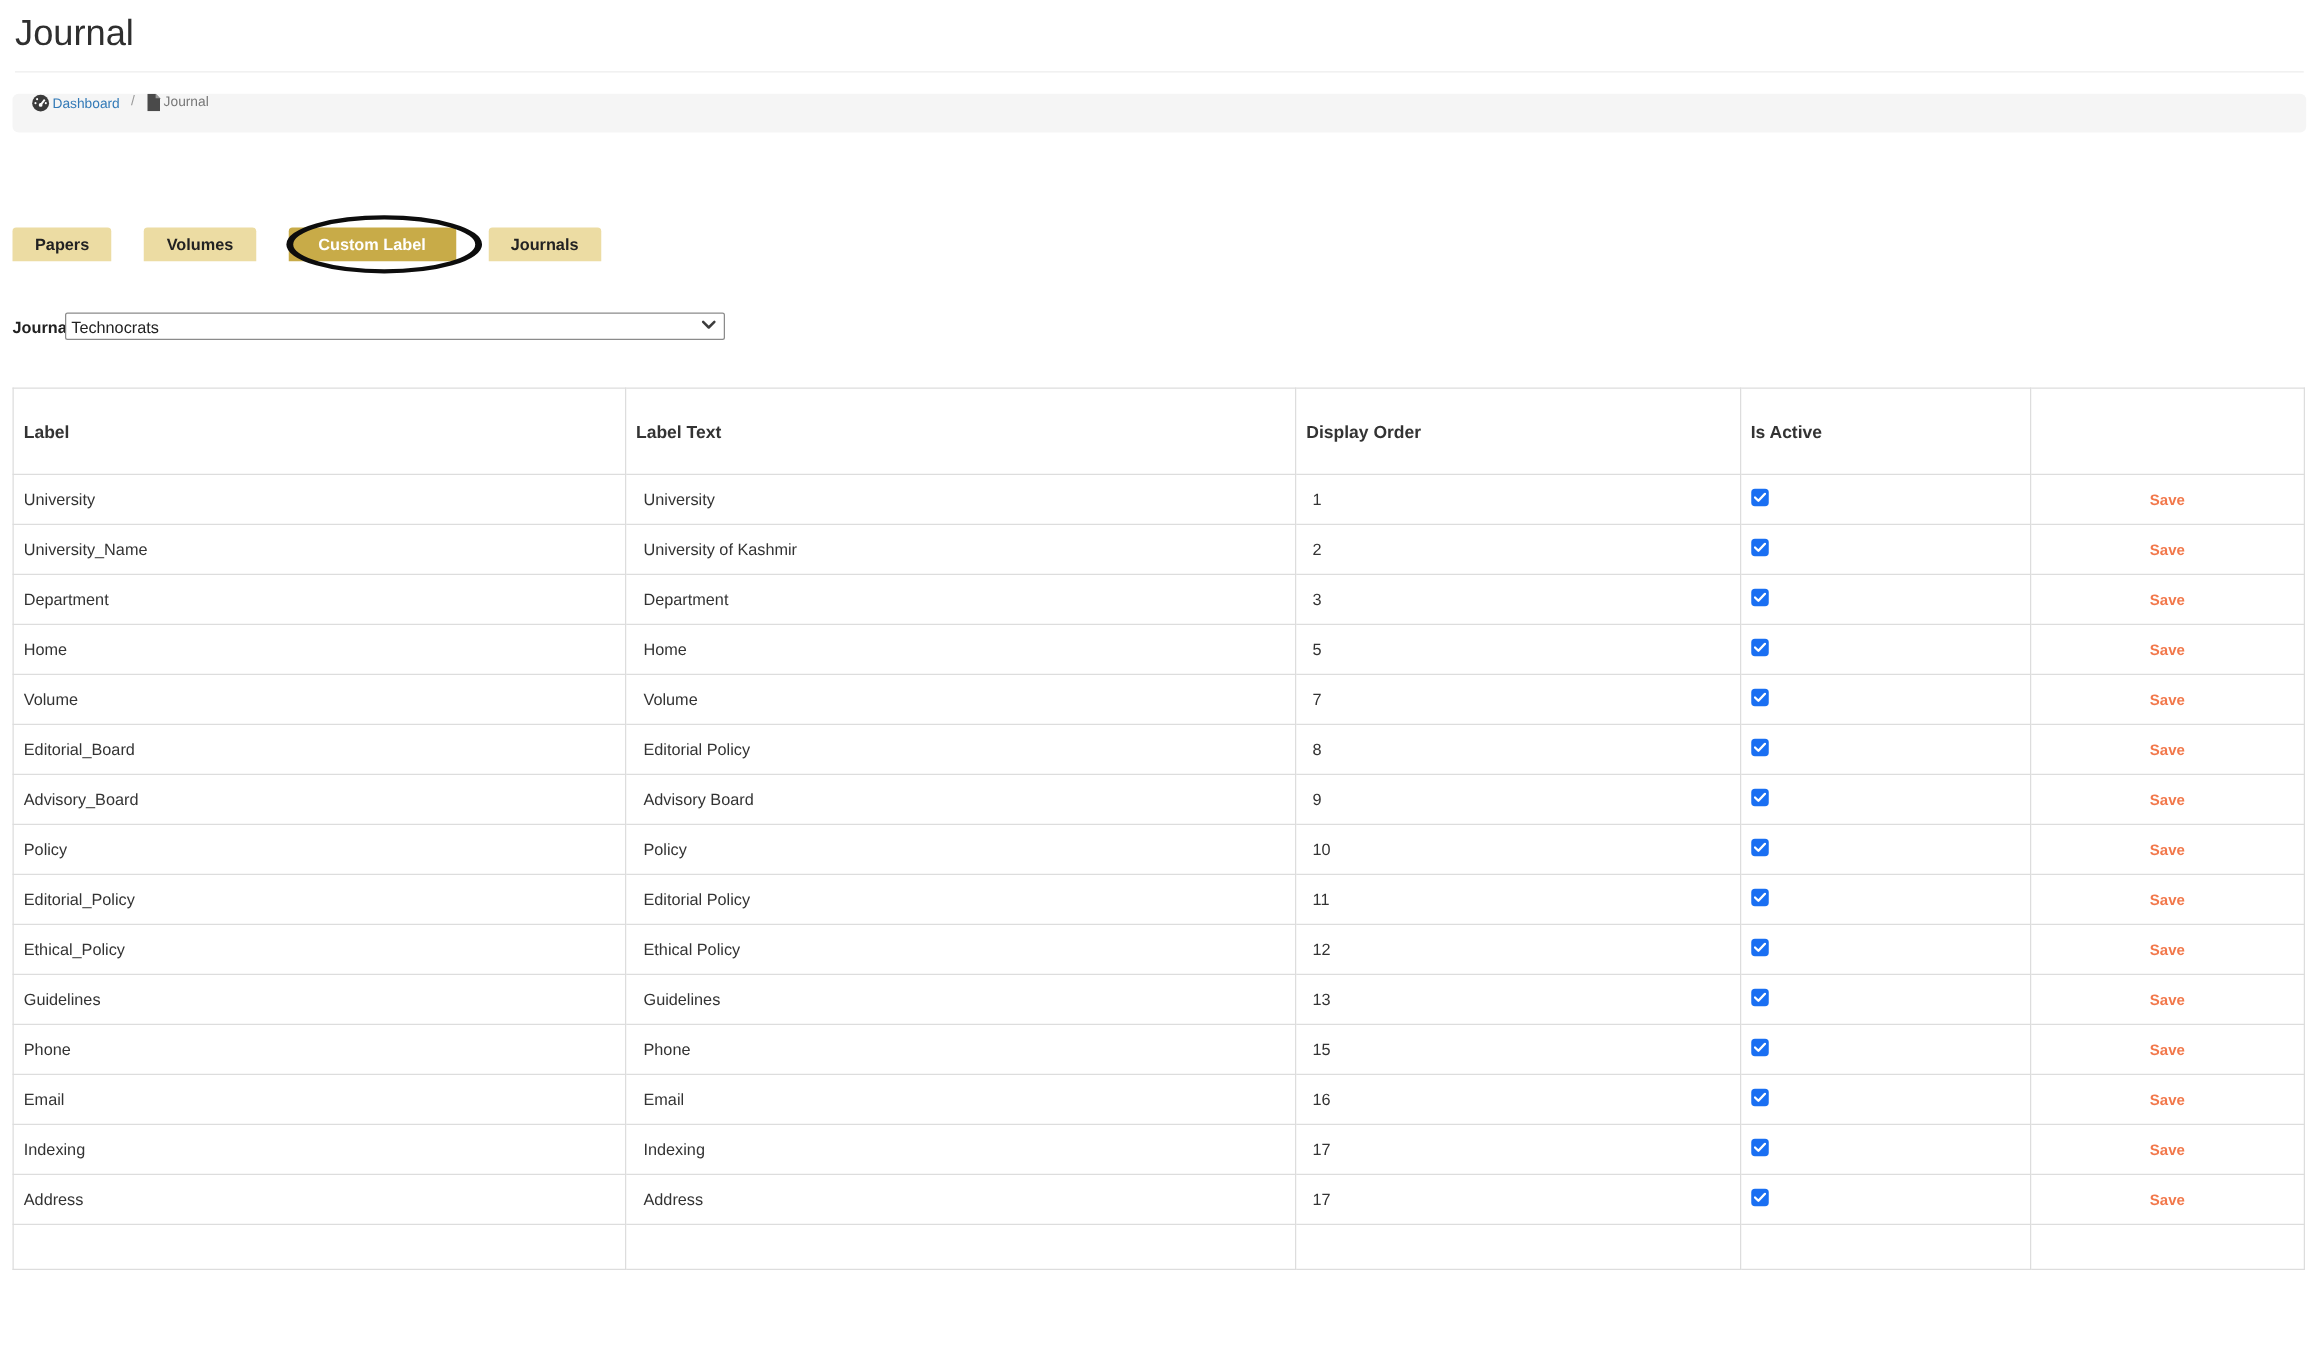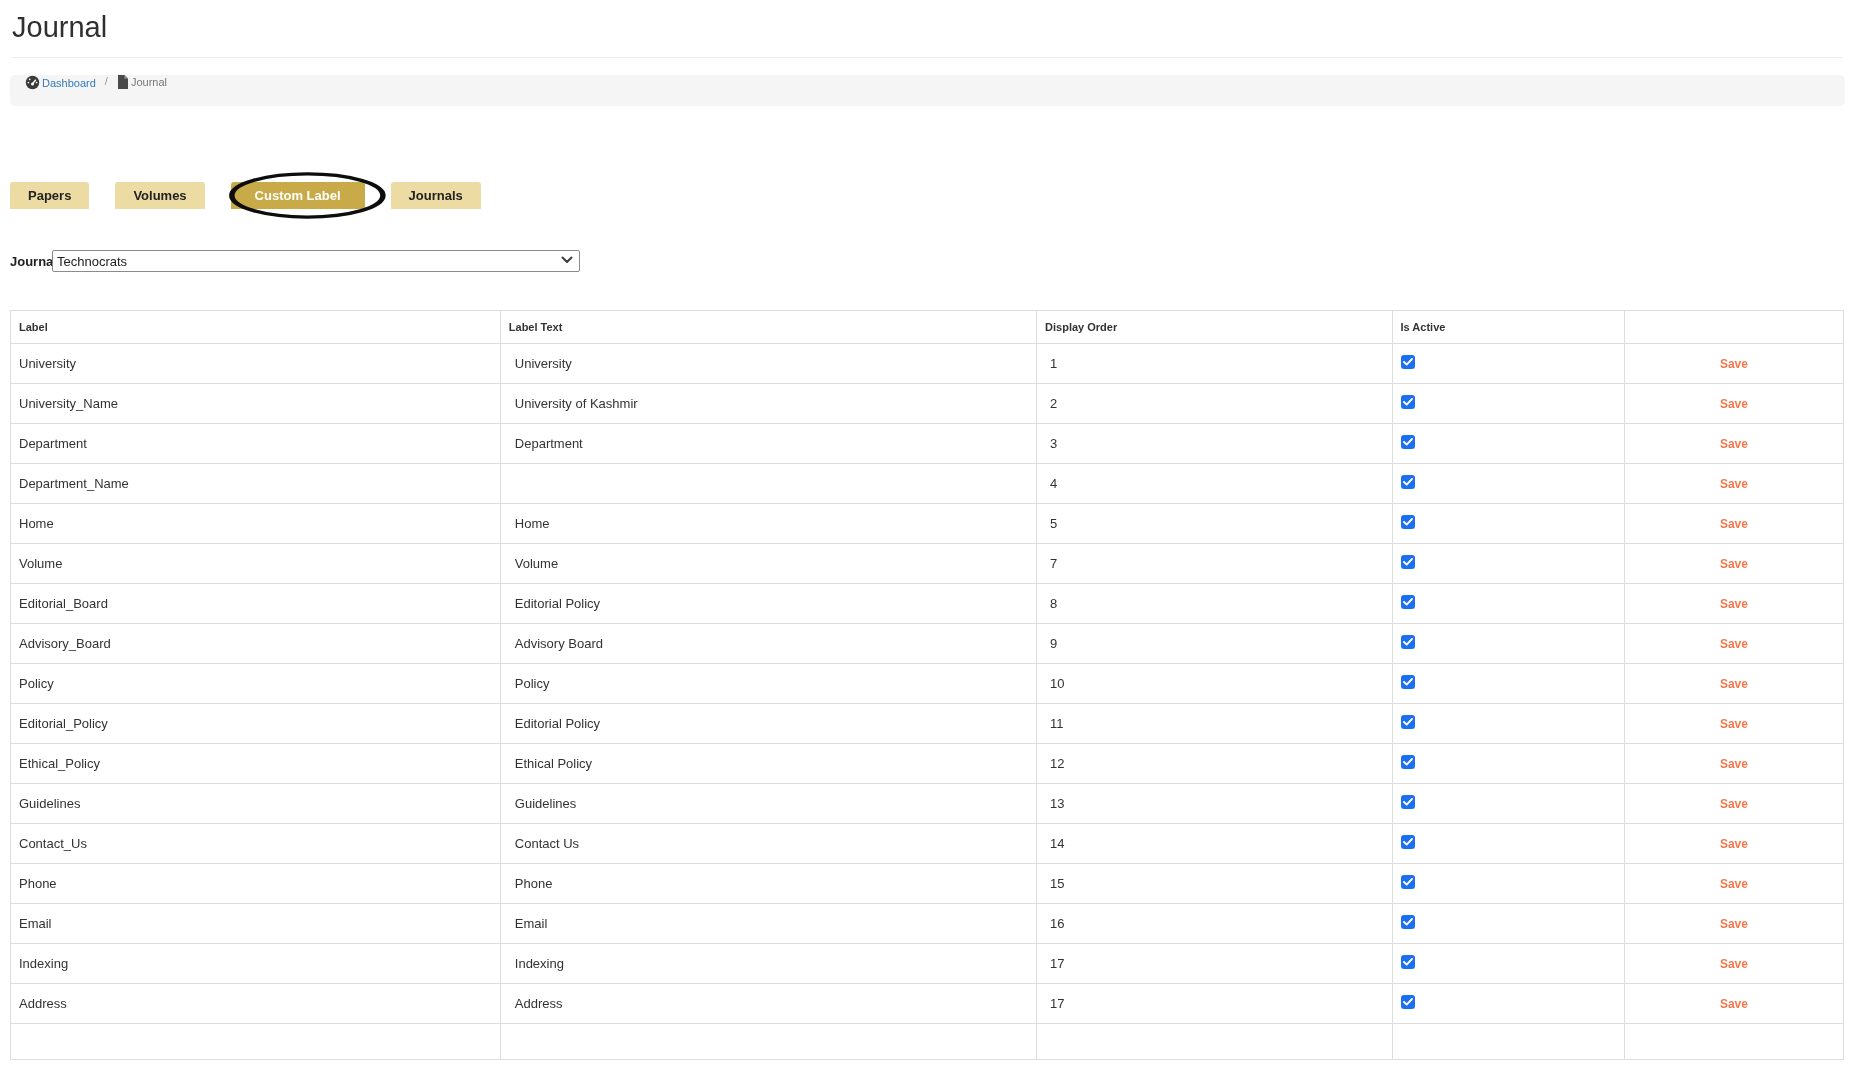--- a/index.html
+++ b/index.html
@@ -29,21 +29,21 @@
   .journal-form { margin-top: 41px; display: flex; align-items: center; }
   .journal-form .form-label { font-weight: bold; color: #222; width: 42px; }
   .select-wrap { position: relative; width: 528px; }
   select.journal-select { width: 100%; height: 22px; font-family: "Liberation Sans", sans-serif;
         font-size: 13px; color: #222; border: 1px solid #8b8b8b; border-radius: 2px;
         background: #fff; padding: 0 24px 0 4px; appearance: none; -webkit-appearance: none; }
   .select-arrow { position: absolute; right: 7px; top: 6px; pointer-events: none; line-height: 0; }
 
   .label-table { border-collapse: collapse; width: 1834px; margin-top: 38px; table-layout: fixed; }
   .label-table th, .label-table td { border: 1px solid #ddd; text-align: left; vertical-align: middle; }
-  .label-table th { font-weight: bold; color: #333; padding: 10px 8px; font-size: 11px; }
+  .label-table th { font-weight: bold; color: #333; padding: 26px 8px; font-size: 14px; }
   .label-table td { padding: 11px 8px; font-size: 13px; color: #333; height: 36px; }
   .col-label { width: 485px; } .col-labeltext { width: 531px; } .col-order { width: 352px; }
   .col-active { width: 230px; } .col-save { width: 217px; }
   td.cell-labeltext { padding-left: 14px; }
   td.cell-order { padding-left: 13px; }
 
   .checkbox { display: inline-block; width: 14px; height: 14px; background: #1a6ff2;
               border-radius: 3px; position: relative; cursor: pointer; }
   .checkbox svg { position: absolute; left: 2px; top: 3px; }
 
@@ -165,35 +165,20 @@
         <svg width="10" height="8" viewBox="0 0 10 8">
           <polyline points="1,4 3.7,6.6 9,1" fill="none" stroke="#fff" stroke-width="1.9" stroke-linecap="round" stroke-linejoin="round"></polyline>
         </svg>
       </span>
     </td>
     <td class="cell-save">
       <a class="save-link">Save</a>
     </td>
   </tr>
         <tr>
-    <td><span>Department_Name</span></td>
-    <td class="cell-labeltext"><span></span></td>
-    <td class="cell-order"><span>4</span></td>
-    <td>
-      <span class="checkbox">
-        <svg width="10" height="8" viewBox="0 0 10 8">
-          <polyline points="1,4 3.7,6.6 9,1" fill="none" stroke="#fff" stroke-width="1.9" stroke-linecap="round" stroke-linejoin="round"></polyline>
-        </svg>
-      </span>
-    </td>
-    <td class="cell-save">
-      <a class="save-link">Save</a>
-    </td>
-  </tr>
-        <tr>
     <td><span>Home</span></td>
     <td class="cell-labeltext"><span>Home</span></td>
     <td class="cell-order"><span>5</span></td>
     <td>
       <span class="checkbox">
         <svg width="10" height="8" viewBox="0 0 10 8">
           <polyline points="1,4 3.7,6.6 9,1" fill="none" stroke="#fff" stroke-width="1.9" stroke-linecap="round" stroke-linejoin="round"></polyline>
         </svg>
       </span>
     </td>
@@ -300,35 +285,20 @@
         <svg width="10" height="8" viewBox="0 0 10 8">
           <polyline points="1,4 3.7,6.6 9,1" fill="none" stroke="#fff" stroke-width="1.9" stroke-linecap="round" stroke-linejoin="round"></polyline>
         </svg>
       </span>
     </td>
     <td class="cell-save">
       <a class="save-link">Save</a>
     </td>
   </tr>
         <tr>
-    <td><span>Contact_Us</span></td>
-    <td class="cell-labeltext"><span>Contact Us</span></td>
-    <td class="cell-order"><span>14</span></td>
-    <td>
-      <span class="checkbox">
-        <svg width="10" height="8" viewBox="0 0 10 8">
-          <polyline points="1,4 3.7,6.6 9,1" fill="none" stroke="#fff" stroke-width="1.9" stroke-linecap="round" stroke-linejoin="round"></polyline>
-        </svg>
-      </span>
-    </td>
-    <td class="cell-save">
-      <a class="save-link">Save</a>
-    </td>
-  </tr>
-        <tr>
     <td><span>Phone</span></td>
     <td class="cell-labeltext"><span>Phone</span></td>
     <td class="cell-order"><span>15</span></td>
     <td>
       <span class="checkbox">
         <svg width="10" height="8" viewBox="0 0 10 8">
           <polyline points="1,4 3.7,6.6 9,1" fill="none" stroke="#fff" stroke-width="1.9" stroke-linecap="round" stroke-linejoin="round"></polyline>
         </svg>
       </span>
     </td>

